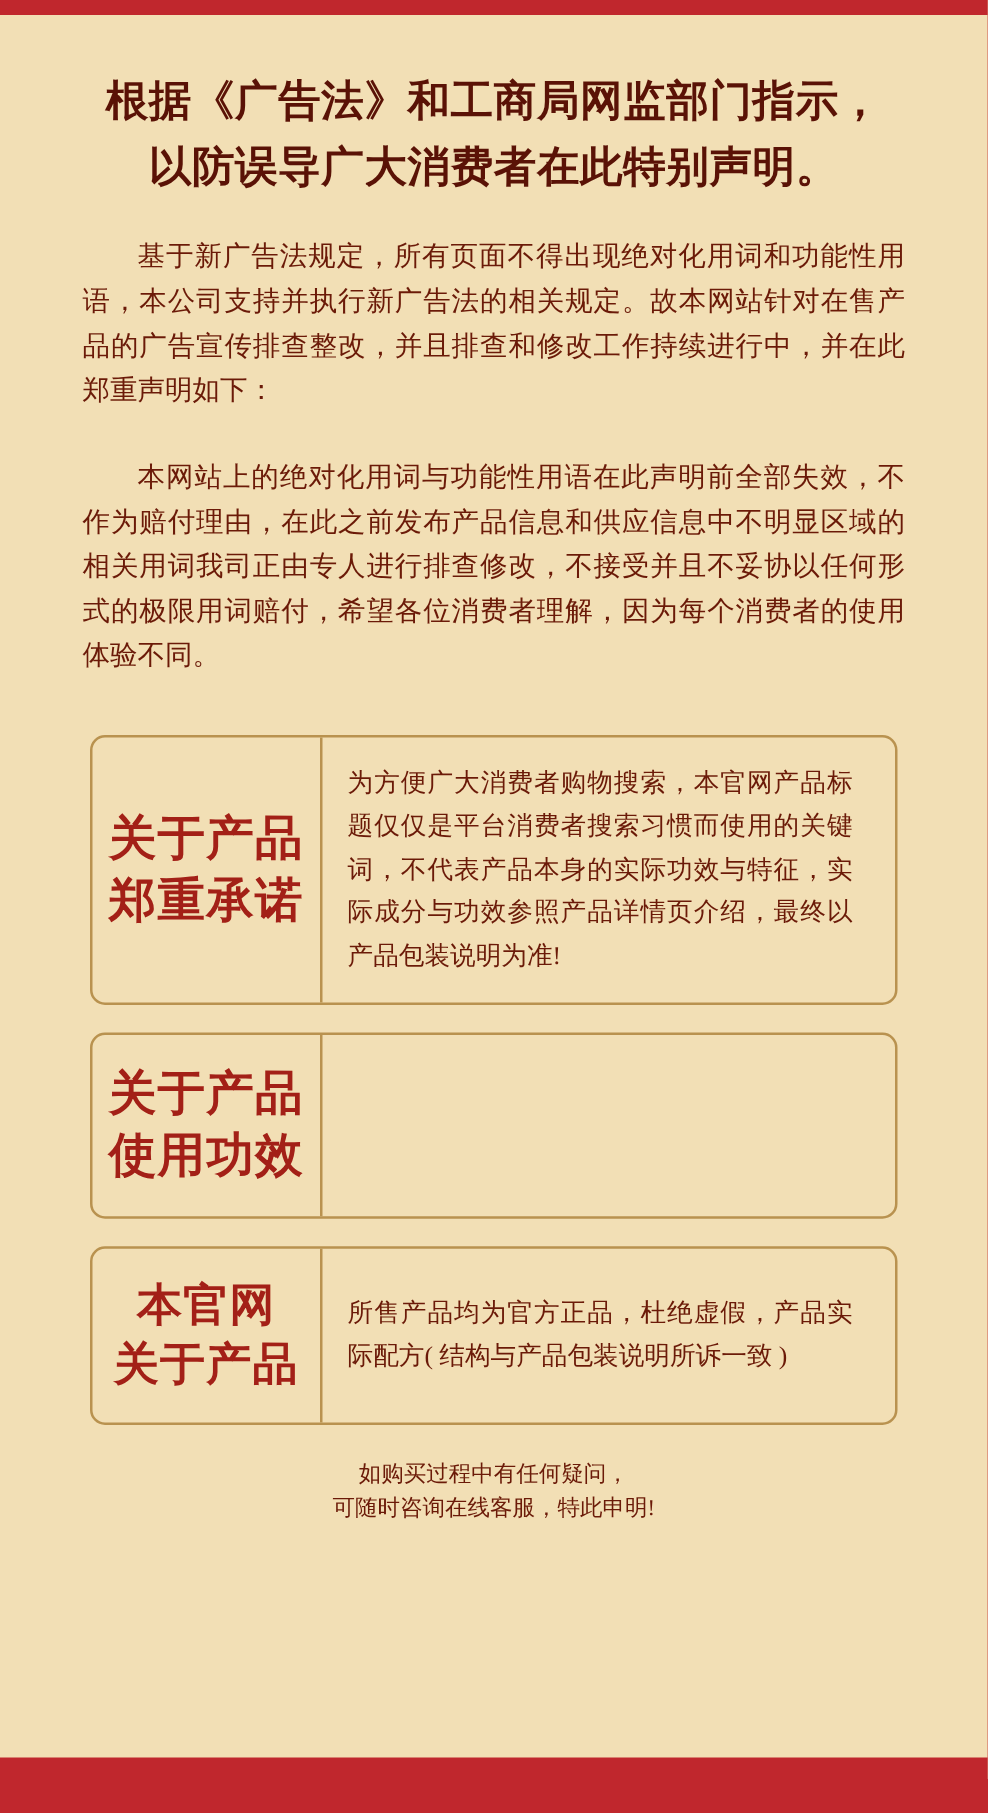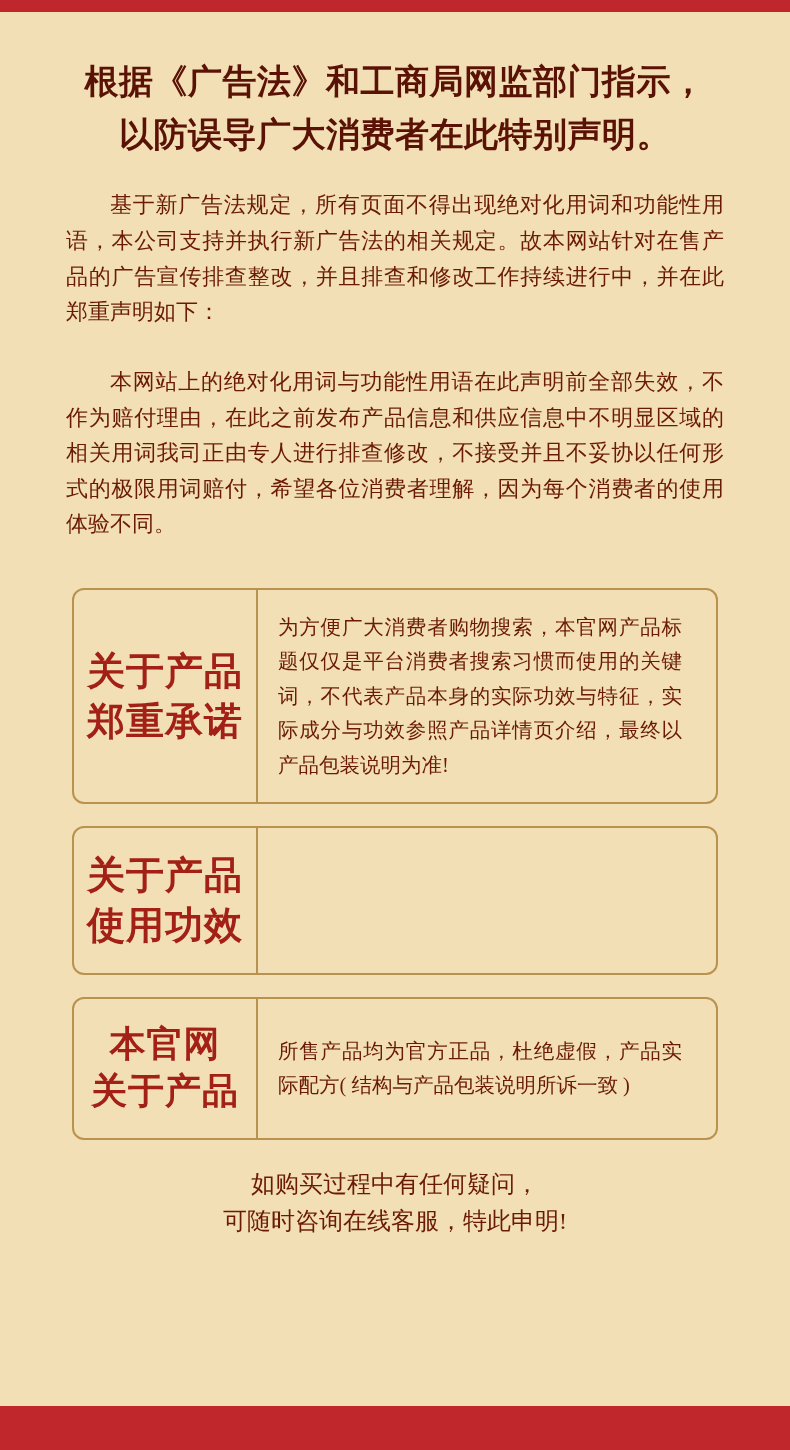--- a/index.html
+++ b/index.html
@@ -97,21 +97,21 @@
     display: flex;
     align-items: center;
   }
   .card.c3 .card-title {
     font-size: 36px;
   }
   .footer {
     margin-top: 26px;
     text-align: center;
     color: #6b1a08;
-    font-size: 24px;
+    font-size: 18px;
     line-height: 1.55;
   }
   .footer .f-line {
     display: block;
   }
 </style>
 </head>
 <body>
 
 <div class="page">

